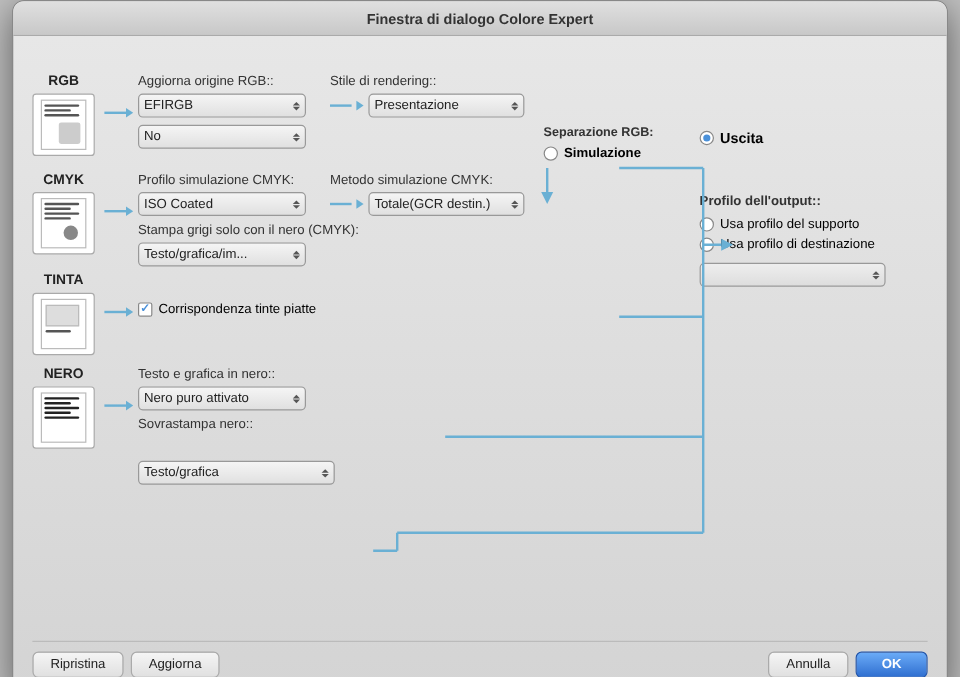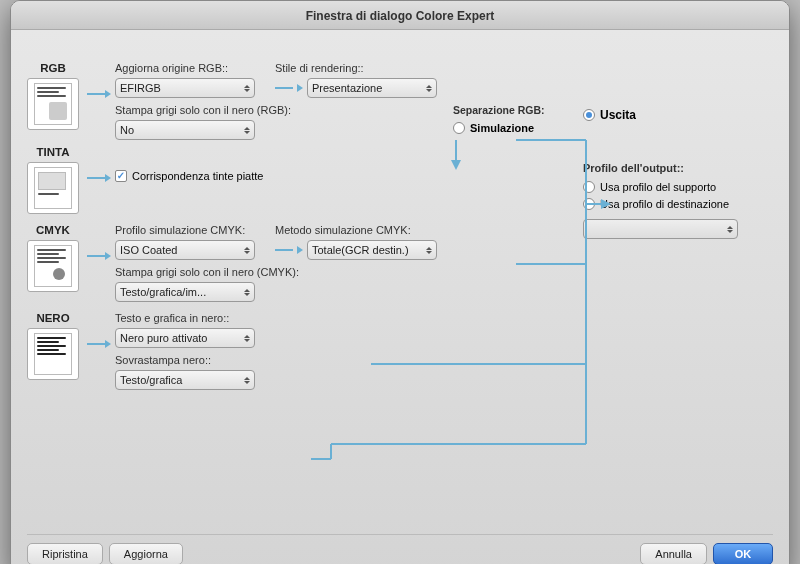--- a/index.html
+++ b/index.html
@@ -272,62 +272,35 @@
                     <div class="select-arrow">
                       <div class="arrow-up"></div>
                       <div class="arrow-down"></div>
                     </div>
                   </div>
                 </div>
               </div>
             </div>
 
             <div class="field-group">
-              <div class="field-label">Stampa grigi solo con il nero (RGB):</div>
               <div class="select-box" style="width:140px;">
                 <span class="select-text">No</span>
                 <div class="select-arrow">
                   <div class="arrow-up"></div>
                   <div class="arrow-down"></div>
                 </div>
               </div>
             </div>
           </div>
 
           <div style="margin-left:16px; margin-top:42px; display:flex; flex-direction:column; gap:4px;font-weight:bold;">
             <div style="font-size:10.5px; color:#333; margin-bottom:2px;">Separazione RGB:</div>
             <div class="radio-item">
               <div class="radio-outer"></div>
               <span>Simulazione</span>
-            </div>
-          </div>
-        </div>
-
-        <div style="display:flex; align-items:flex-start; margin-bottom:6px; margin-top:2px;">
-          <div style="display:flex; flex-direction:column; align-items:center; margin-right:4px;">
-            <div class="section-header">TINTA</div>
-            <div class="thumb">
-              <div class="thumb-inner">
-                <div style="padding:4px 3px;">
-                  <div style="width:28px;height:18px;background:#ddd;border:1px solid #bbb;margin-bottom:3px;"></div>
-                  <div class="thumb-line short"></div>
-                </div>
-              </div>
-            </div>
-          </div>
-          <div style="display:flex; align-items:center; margin-top:28px; margin-left:4px;">
-            <div style="width:18px; height:2px; background:#6ab0d4;"></div>
-            <div style="width:0;height:0;border-top:4px solid transparent;border-bottom:4px solid transparent;border-left:6px solid #6ab0d4;"></div>
-          </div>
-          <div style="margin-left:4px; margin-top:24px;">
-            <div class="checkbox-item">
-              <div class="checkbox-box">
-                <span class="checkbox-check">✓</span>
-              </div>
-              <span>Corrispondenza tinte piatte</span>
             </div>
           </div>
         </div>
 
         <div style="display:flex; align-items:flex-start; margin-bottom:6px; margin-top:10px;">
           <div style="display:flex; flex-direction:column; align-items:center; margin-right:4px;">
             <div class="section-header">CMYK</div>
             <div class="thumb">
               <div class="thumb-inner">
                 <div class="thumb-lines">
@@ -379,20 +352,46 @@
                 <span class="select-text">Testo/grafica/im...</span>
                 <div class="select-arrow">
                   <div class="arrow-up"></div>
                   <div class="arrow-down"></div>
                 </div>
               </div>
             </div>
           </div>
         </div>
 
+        <div style="display:flex; align-items:flex-start; margin-bottom:6px; margin-top:2px;">
+          <div style="display:flex; flex-direction:column; align-items:center; margin-right:4px;">
+            <div class="section-header">TINTA</div>
+            <div class="thumb">
+              <div class="thumb-inner">
+                <div style="padding:4px 3px;">
+                  <div style="width:28px;height:18px;background:#ddd;border:1px solid #bbb;margin-bottom:3px;"></div>
+                  <div class="thumb-line short"></div>
+                </div>
+              </div>
+            </div>
+          </div>
+          <div style="display:flex; align-items:center; margin-top:28px; margin-left:4px;">
+            <div style="width:18px; height:2px; background:#6ab0d4;"></div>
+            <div style="width:0;height:0;border-top:4px solid transparent;border-bottom:4px solid transparent;border-left:6px solid #6ab0d4;"></div>
+          </div>
+          <div style="margin-left:4px; margin-top:24px;">
+            <div class="checkbox-item">
+              <div class="checkbox-box">
+                <span class="checkbox-check">✓</span>
+              </div>
+              <span>Corrispondenza tinte piatte</span>
+            </div>
+          </div>
+        </div>
+
         <div style="display:flex; align-items:flex-start; margin-top:10px;">
           <div style="display:flex; flex-direction:column; align-items:center; margin-right:4px;">
             <div class="section-header">NERO</div>
             <div class="thumb">
               <div class="thumb-inner">
                 <div class="thumb-lines">
                   <div class="thumb-line med" style="background:#222;"></div>
                   <div class="thumb-line short" style="background:#222;"></div>
                   <div class="thumb-line med" style="background:#222;"></div>
                   <div class="thumb-line short" style="background:#222;"></div>
@@ -411,21 +410,21 @@
               <div class="select-box" style="width:140px;">
                 <span class="select-text">Nero puro attivato</span>
                 <div class="select-arrow">
                   <div class="arrow-up"></div>
                   <div class="arrow-down"></div>
                 </div>
               </div>
             </div>
             <div class="field-group">
               <div class="field-label">Sovrastampa nero::</div>
-              <div class="select-box" style="width:140px;">
+              <div class="select-box" style="width:164px;margin-top:20px;">
                 <span class="select-text">Testo/grafica</span>
                 <div class="select-arrow">
                   <div class="arrow-up"></div>
                   <div class="arrow-down"></div>
                 </div>
               </div>
             </div>
           </div>
         </div>
 

